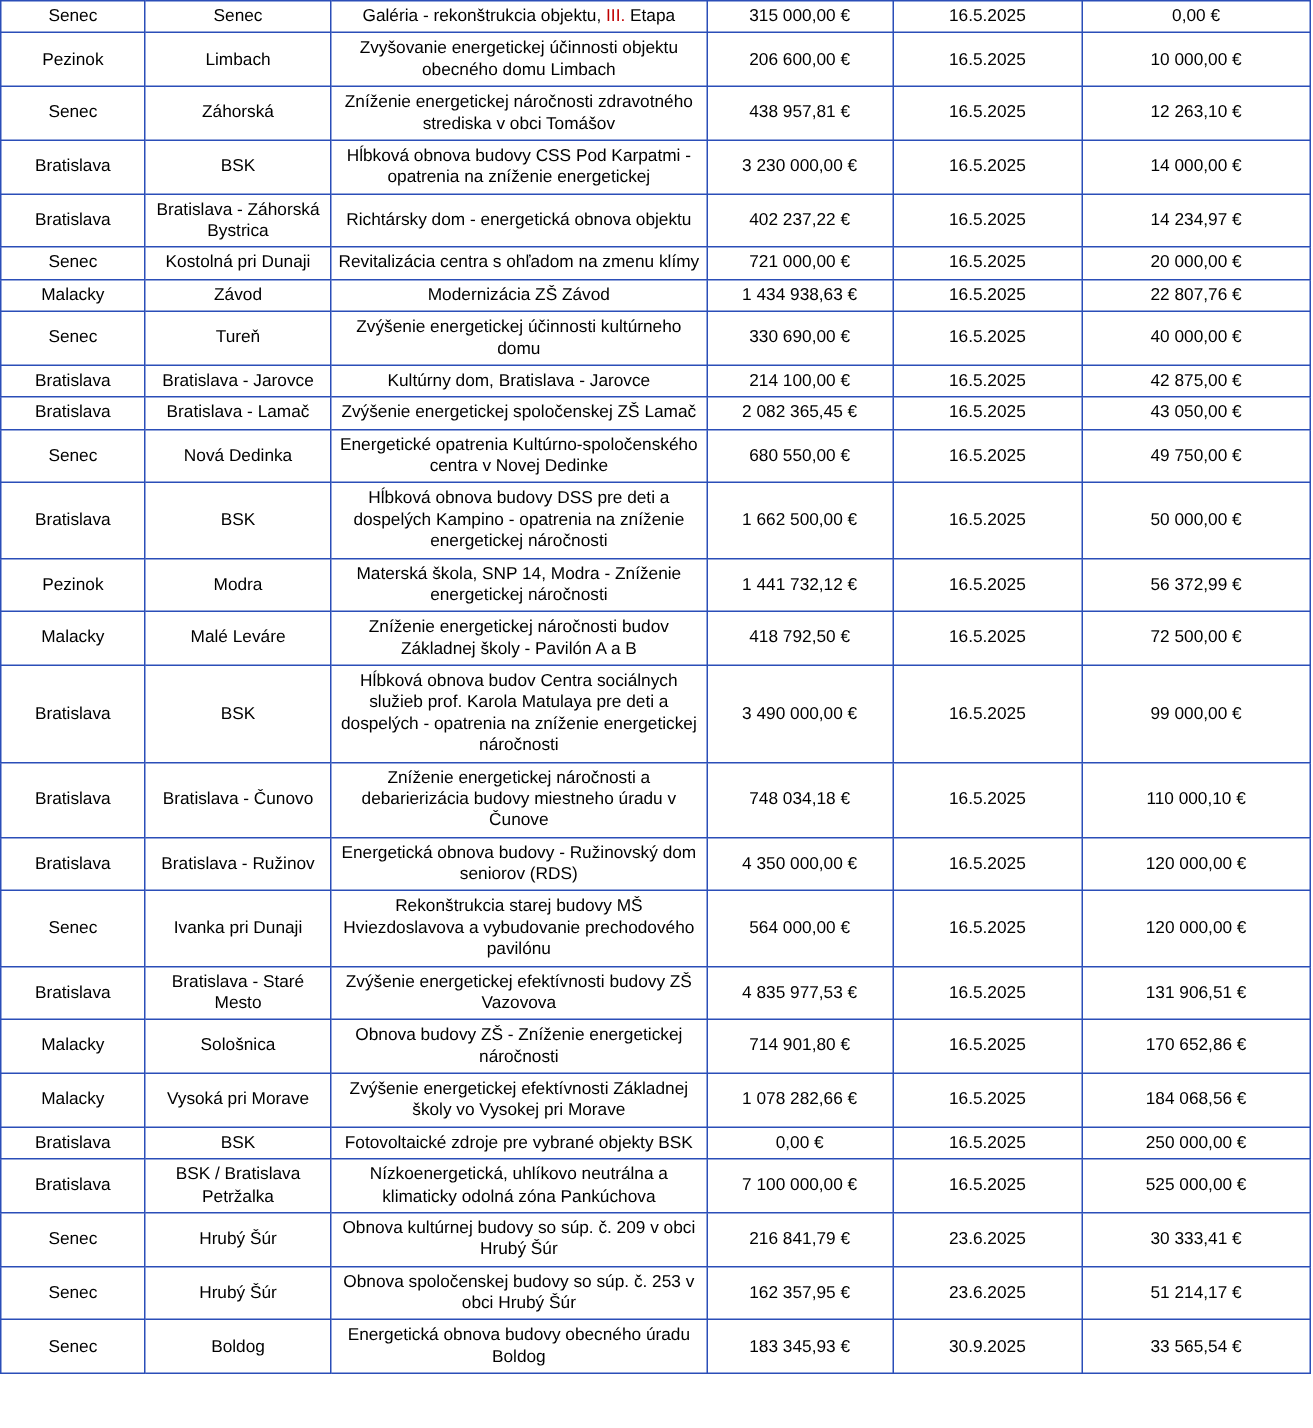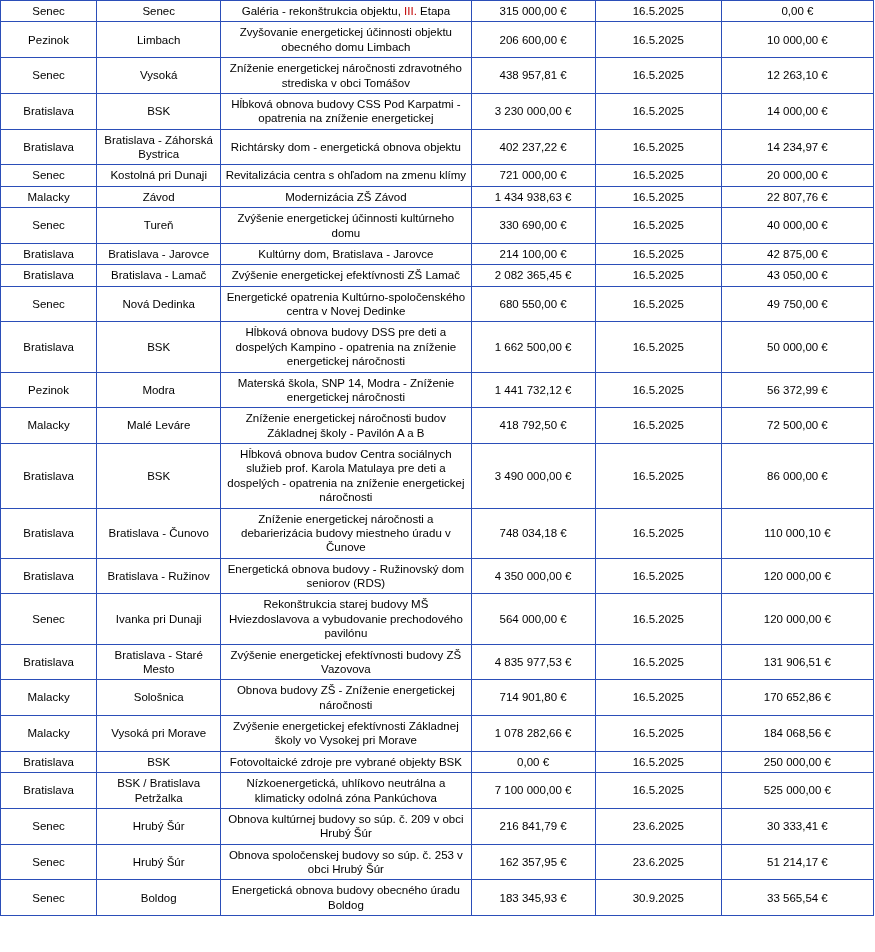--- a/index.html
+++ b/index.html
@@ -71,21 +71,21 @@
         <tr>
           <td class="district">Pezinok</td>
           <td class="municipality">Limbach</td>
           <td class="project">Zvyšovanie energetickej účinnosti objektu obecného domu Limbach</td>
           <td class="amount">206 600,00 €</td>
           <td class="date">16.5.2025</td>
           <td class="cofinance">10 000,00 €</td>
         </tr>
         <tr>
           <td class="district">Senec</td>
-          <td class="municipality">Vysoká</td>
+          <td class="municipality">Záhorská</td>
           <td class="project">Zníženie energetickej náročnosti zdravotného strediska v obci Tomášov</td>
           <td class="amount">438 957,81 €</td>
           <td class="date">16.5.2025</td>
           <td class="cofinance">12 263,10 €</td>
         </tr>
         <tr>
           <td class="district">Bratislava</td>
           <td class="municipality">BSK</td>
           <td class="project">Hĺbková obnova budovy CSS Pod Karpatmi - opatrenia na zníženie energetickej</td>
           <td class="amount">3 230 000,00 €</td>
@@ -128,21 +128,21 @@
           <td class="district">Bratislava</td>
           <td class="municipality">Bratislava - Jarovce</td>
           <td class="project">Kultúrny dom, Bratislava - Jarovce</td>
           <td class="amount">214 100,00 €</td>
           <td class="date">16.5.2025</td>
           <td class="cofinance">42 875,00 €</td>
         </tr>
         <tr>
           <td class="district">Bratislava</td>
           <td class="municipality">Bratislava - Lamač</td>
-          <td class="project">Zvýšenie energetickej efektívnosti ZŠ Lamač</td>
+          <td class="project">Zvýšenie energetickej spoločenskej ZŠ Lamač</td>
           <td class="amount">2 082 365,45 €</td>
           <td class="date">16.5.2025</td>
           <td class="cofinance">43 050,00 €</td>
         </tr>
         <tr>
           <td class="district">Senec</td>
           <td class="municipality">Nová Dedinka</td>
           <td class="project">Energetické opatrenia  Kultúrno-spoločenského centra v Novej Dedinke</td>
           <td class="amount">680 550,00 €</td>
           <td class="date">16.5.2025</td>
@@ -171,21 +171,21 @@
           <td class="amount">418 792,50 €</td>
           <td class="date">16.5.2025</td>
           <td class="cofinance">72 500,00 €</td>
         </tr>
         <tr>
           <td class="district">Bratislava</td>
           <td class="municipality">BSK</td>
           <td class="project">Hĺbková obnova budov Centra sociálnych služieb prof. Karola Matulaya pre deti a dospelých - opatrenia na zníženie energetickej náročnosti</td>
           <td class="amount">3 490 000,00 €</td>
           <td class="date">16.5.2025</td>
-          <td class="cofinance">86 000,00 €</td>
+          <td class="cofinance">99 000,00 €</td>
         </tr>
         <tr>
           <td class="district">Bratislava</td>
           <td class="municipality">Bratislava - Čunovo</td>
           <td class="project">Zníženie energetickej náročnosti a debarierizácia budovy miestneho úradu v Čunove</td>
           <td class="amount">748 034,18 €</td>
           <td class="date">16.5.2025</td>
           <td class="cofinance">110 000,10 €</td>
         </tr>
         <tr>

